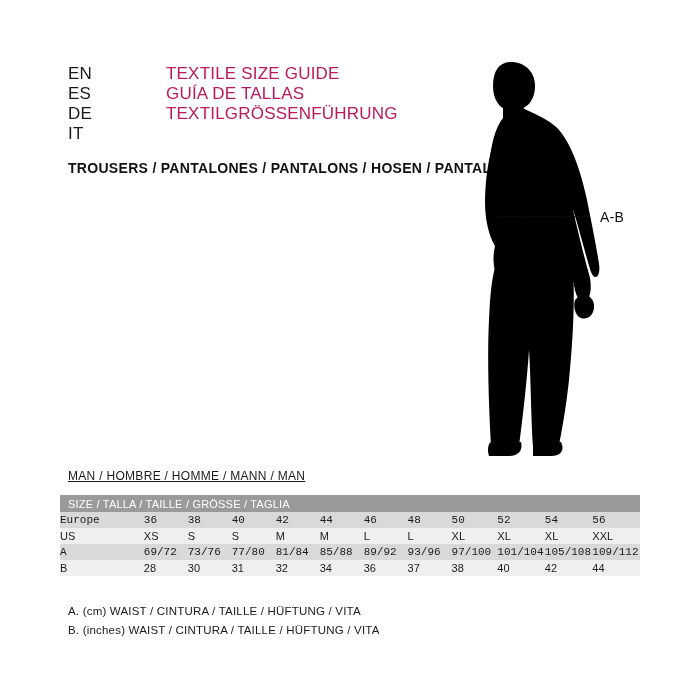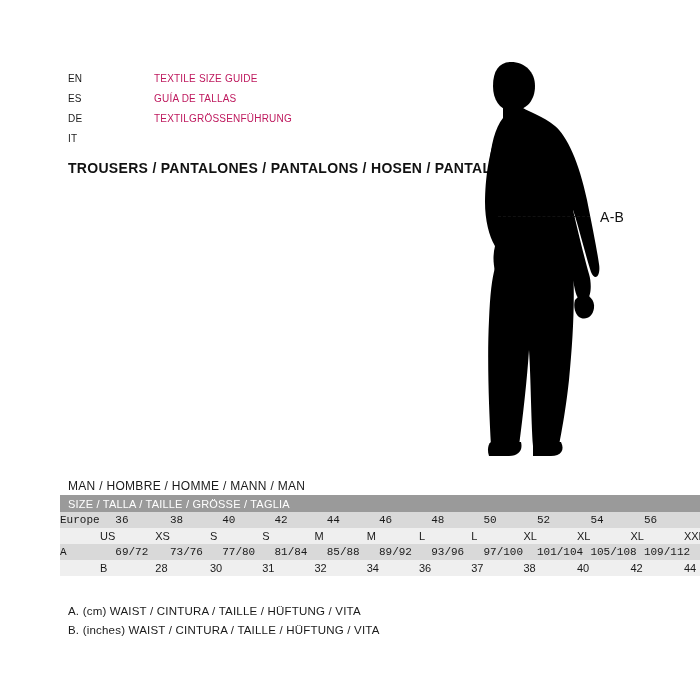--- a/index.html
+++ b/index.html
@@ -23,24 +23,25 @@
 
   
   .lang-block {
     position: absolute;
     left: 68px;
     top: 64px;
     width: 400px;
   }
   .lang-row {
     display: flex;
-    align-items: flex-end;
+    align-items: center;
     height: 20px;
-    font-size: 10px;
+    font-size: 17px;
     letter-spacing: 0.2px;
+    gap: 12px;
   }
   .lang-code {
     width: 40px;
     flex: 0 0 40px;
     color: #1a1a1a;
   }
   .lang-text {
     color: #be185d;
     margin-left: 46px;
   }
@@ -78,24 +79,25 @@
     top: 209px;
     font-size: 14px;
     color: #111;
     letter-spacing: 0.3px;
   }
 
   
   .man-label {
     position: absolute;
     left: 68px;
-    top: 479px;
+    top: 469px;
     font-size: 12px;
     letter-spacing: 0.3px;
     color: #1a1a1a;
+    text-decoration: underline;
   }
   table.size-table {
     position: absolute;
     left: 60px;
     top: 495px;
     width: 580px;
     border-collapse: collapse;
     font-size: 11px;
     color: #1a1a1a;
   }
@@ -110,21 +112,21 @@
   table.size-table th.head-cell {
     background: #9a9a9a;
     color: #ffffff;
     font-size: 11px;
     letter-spacing: 0.2px;
     height: 17px;
     padding-left: 8px;
     margin-top: 16px;
   }
   tr.row-grey td { background: #d9d9d9; font-family: Liberation Mono, monospace; }
-  tr.row-light td { background: #efefef; padding-left: 40px; }
+  tr.row-light td { background: #efefef; }
   td.label-col {
     width: 100px;
     padding-left: 8px;
   }
   td.val {
     width: 48px;
     text-align: left;
   }
   .table-notes {
     position: absolute;

